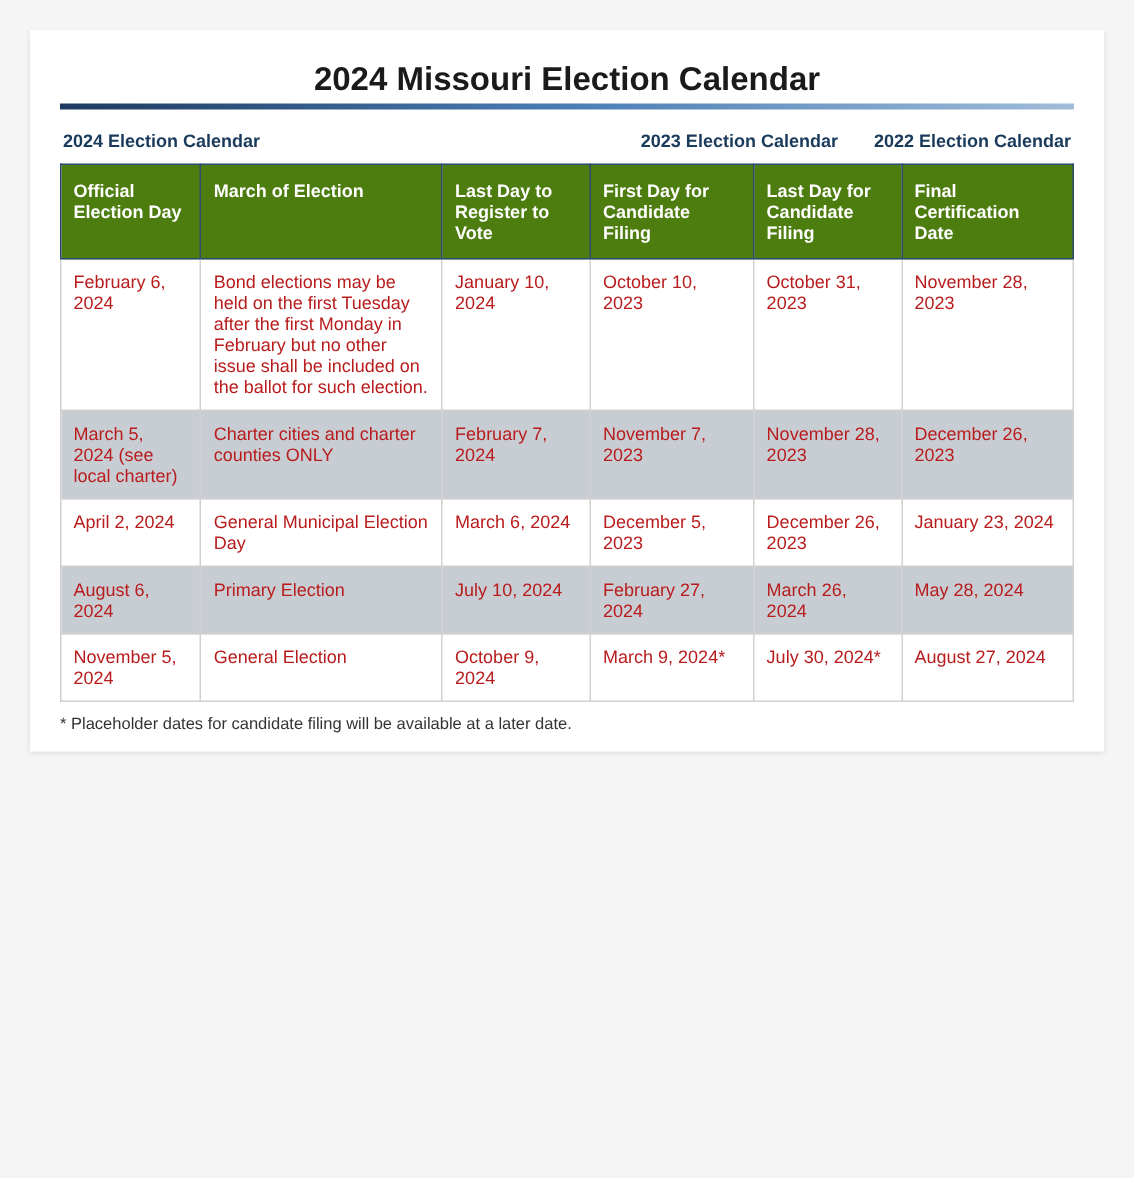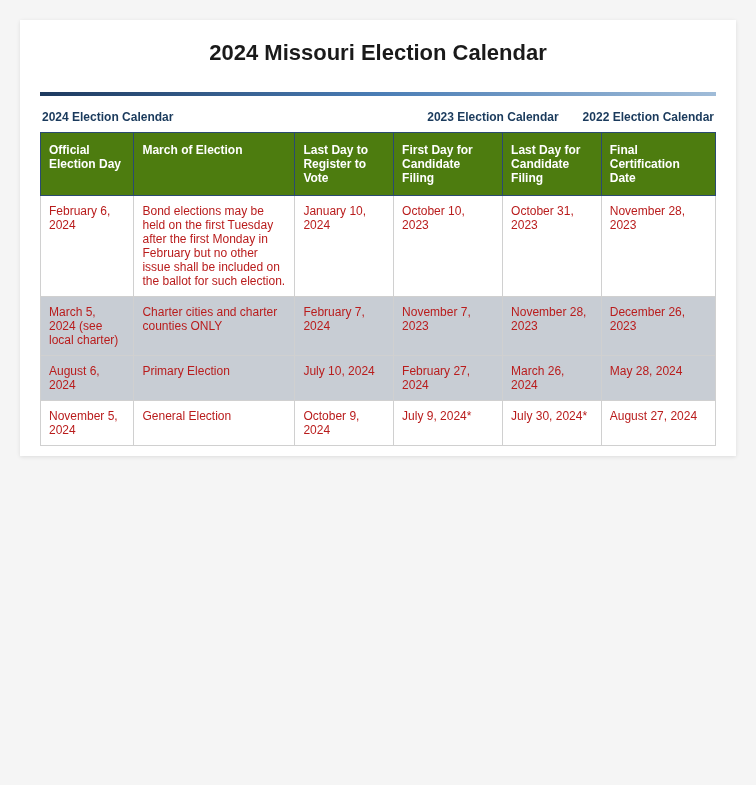--- a/index.html
+++ b/index.html
@@ -16,21 +16,21 @@
       background: white;
       width: 716px;
       padding: 20px 20px 10px 20px;
       box-shadow: 0 1px 4px rgba(0,0,0,0.1);
     }
     .page-title {
       text-align: center;
       font-size: 22px;
       font-weight: bold;
       color: #1a1a1a;
-      margin-bottom: 26px;
+      margin-bottom: 3px;
     }
     .blue-bar {
       height: 4px;
       background: linear-gradient(to right, #1e3a5f, #4a7db5, #a0bcd8);
       margin-bottom: 10px;
     }
     table {
       width: 100%;
       border-collapse: collapse;
       font-size: 12px;
@@ -118,31 +118,40 @@
           <td>November 28, 2023</td>
         </tr>
         <tr class="row-gray">
           <td>March 5, 2024 (see local charter)</td>
           <td>Charter cities and charter counties ONLY</td>
           <td>February 7, 2024</td>
           <td>November 7, 2023</td>
           <td>November 28, 2023</td>
           <td>December 26, 2023</td>
         </tr>
+        <tr class="row-white">
+          <td>April 2, 2024</td>
+          <td>General Municipal Election Day</td>
+          <td>March 6, 2024</td>
+          <td>December 5, 2023</td>
+          <td>December 26, 2023</td>
+          <td>January 23, 2024</td>
+        </tr>
         <tr class="row-gray">
           <td>August 6, 2024</td>
           <td>Primary Election</td>
           <td>July 10, 2024</td>
           <td>February 27, 2024</td>
           <td>March 26, 2024</td>
           <td>May 28, 2024</td>
         </tr>
         <tr class="row-white">
           <td>November 5, 2024</td>
           <td>General Election</td>
           <td>October 9, 2024</td>
-          <td>July 9, 2024*</td>
+          <td>March 9, 2024*</td>
           <td>July 30, 2024*</td>
           <td>August 27, 2024</td>
         </tr>
       </tbody>
   </table>
+  <p class="footnote">* Placeholder dates for candidate filing will be available at a later date.</p>
 </div>
 
 </body></html>

